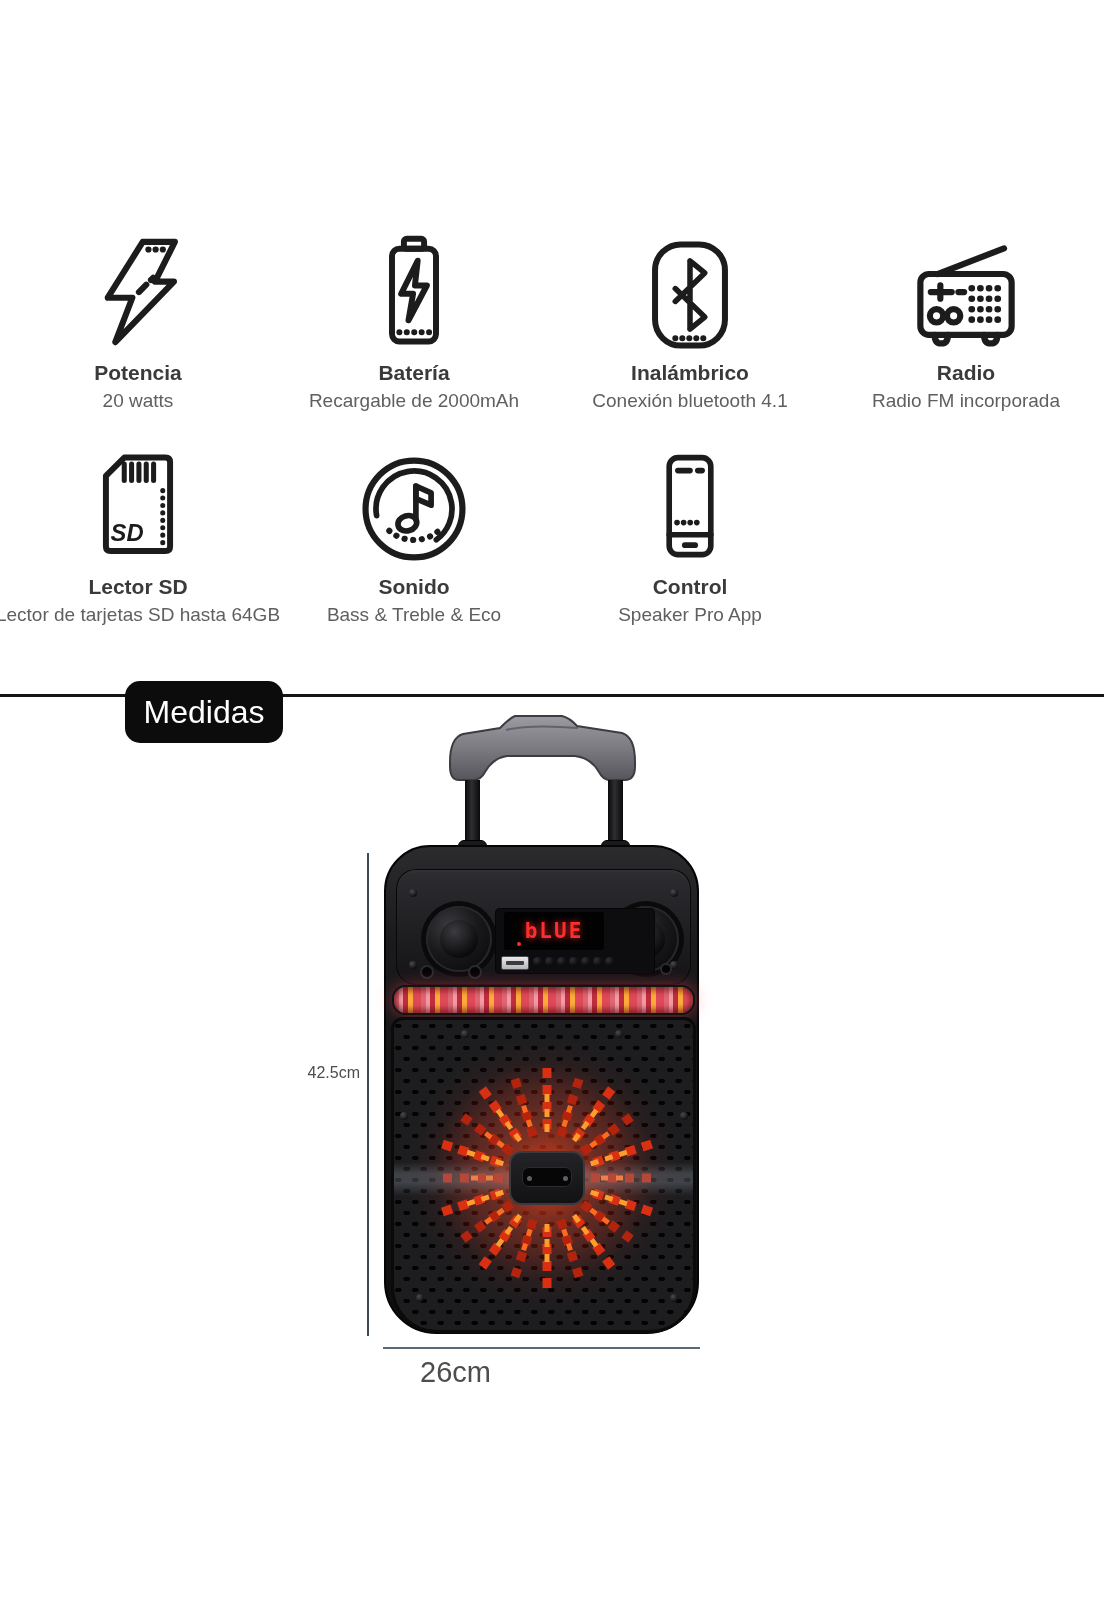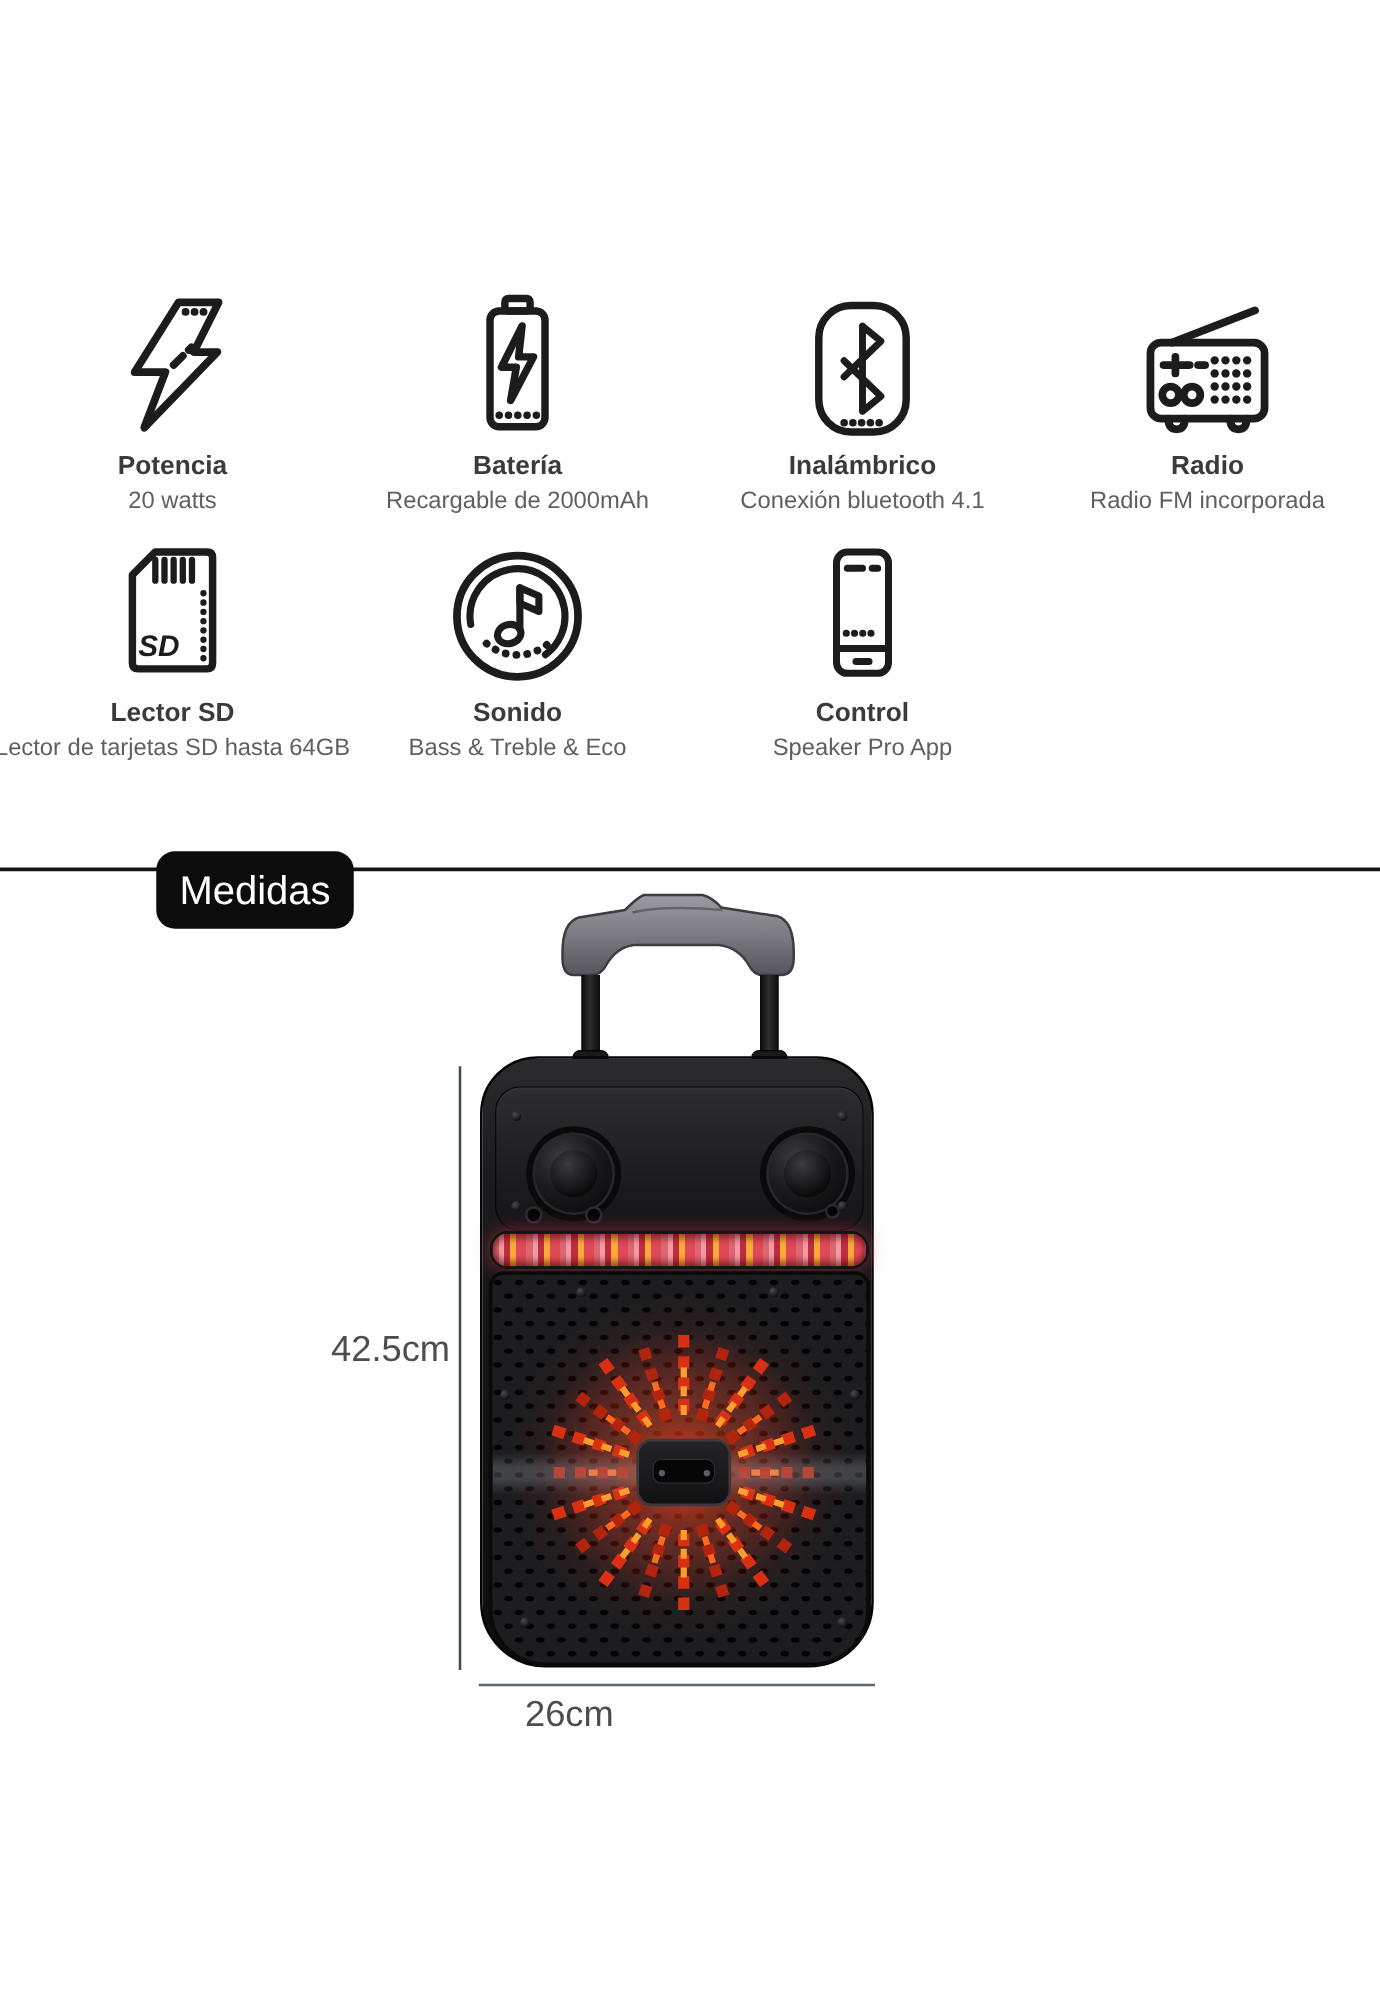--- a/index.html
+++ b/index.html
@@ -1,20 +1,20 @@
 <!DOCTYPE html>
 <html><head>
 <meta charset="utf-8">
 <style>
   html,body { margin:0; padding:0; background:#ffffff; font-family:"Liberation Sans",sans-serif; }
   .page { position:relative; width:1104px; height:1600px; background:#fff; overflow:hidden; }
 
   
   .features-grid { position:absolute; top:0; left:0; width:1104px;
-    display:grid; grid-template-columns:repeat(4,276px); padding-top:222px; row-gap:8px; }
+    display:grid; grid-template-columns:repeat(4,276px); padding-top:222px; row-gap:24px; }
   .feature { display:flex; flex-direction:column; align-items:center; text-align:center; }
   .feature-icon { height:130px; display:flex; align-items:flex-end; justify-content:center; color:#1c1c1c; }
   .feature-title { margin-top:9px; font-size:21px; font-weight:bold; color:#3a3a3a; white-space:nowrap; }
   .feature-desc { margin-top:5px; font-size:19px; color:#5f5f5f; white-space:nowrap; }
   .feature-icon svg { display:block; }
 
   
   .measures-line { position:absolute; top:694px; left:0; width:1104px; height:3px; background:#141414; }
   .measures-badge { position:absolute; top:665px; left:125px; width:158px; height:62px; background:#0c0c0c;
     border-radius:15px; color:#ffffff; font-size:32px; display:flex; align-items:center; justify-content:center; z-index:3;margin-top:16px; }
@@ -83,21 +83,21 @@
     background:linear-gradient(180deg, rgba(200,212,226,0) 0%, rgba(200,212,226,.20) 35%, rgba(176,190,206,.24) 60%, rgba(200,212,226,0) 100%); }
   .hub { position:absolute; left:115px; top:131px; width:76px; height:54px; border-radius:13px;
     background:linear-gradient(#242428,#121214); border:2px solid #3a3a3e; }
   .hub-slot { position:absolute; left:11px; top:14px; width:50px; height:20px; background:#060607;
     border:1px solid #2c2c2f; border-radius:7px; }
   .hub-dot { position:absolute; top:23px; width:5px; height:5px; border-radius:50%; background:#5e5e66; }
 
   
   .dim-v { position:absolute; left:137px; top:153px; width:2px; height:483px; background:#3e4a54; }
   .dim-h { position:absolute; left:153px; top:647px; width:317px; height:2px; background:#5b6974; }
-  .dim-height-label { position:absolute; left:18px; top:364px; width:112px; text-align:right; font-size:29px; color:#4d4d4d; }
+  .dim-height-label { position:absolute; left:18px; top:364px; width:112px; text-align:right; font-size:16px; color:#4d4d4d; }
   .dim-width-label { position:absolute; left:190px; top:656px; width:240px; text-align:left; font-size:29px; color:#4d4d4d; }
 </style>
 </head>
 <body>
 
 <div class="page">
 
   <div class="features-grid">
 
     <div class="feature">
@@ -229,20 +229,36 @@
     <div class="pole pole-right"></div>
     <div class="mount mount-left"></div>
     <div class="mount mount-right"></div>
 
     <div class="speaker-body">
 
       <div class="panel">
         <div class="knob knob-left"></div>
         <div class="knob knob-right"></div>
 
+        <div class="display-module">
+          <div class="display-window">
+            <span class="display-text">bLUE</span>
+          </div>
+          <div class="display-dot"></div>
+          <div class="usb-port"></div>
+          <div class="btn-row">
+            <div class="pbtn"></div>
+            <div class="pbtn"></div>
+            <div class="pbtn"></div>
+            <div class="pbtn"></div>
+            <div class="pbtn"></div>
+            <div class="pbtn"></div>
+            <div class="pbtn"></div>
+          </div>
+        </div>
 
         <div class="screw" style="left:13px; top:20px;"></div>
         <div class="screw" style="left:274px; top:20px;"></div>
         <div class="screw" style="left:13px; top:92px;"></div>
         <div class="screw" style="left:274px; top:92px;"></div>
         <div class="jack" style="left:26px; top:98px;"></div>
         <div class="jack" style="left:74px; top:98px;"></div>
         <div class="jack" style="left:266px; top:96px; width:8px; height:8px;"></div>
       </div>
 

